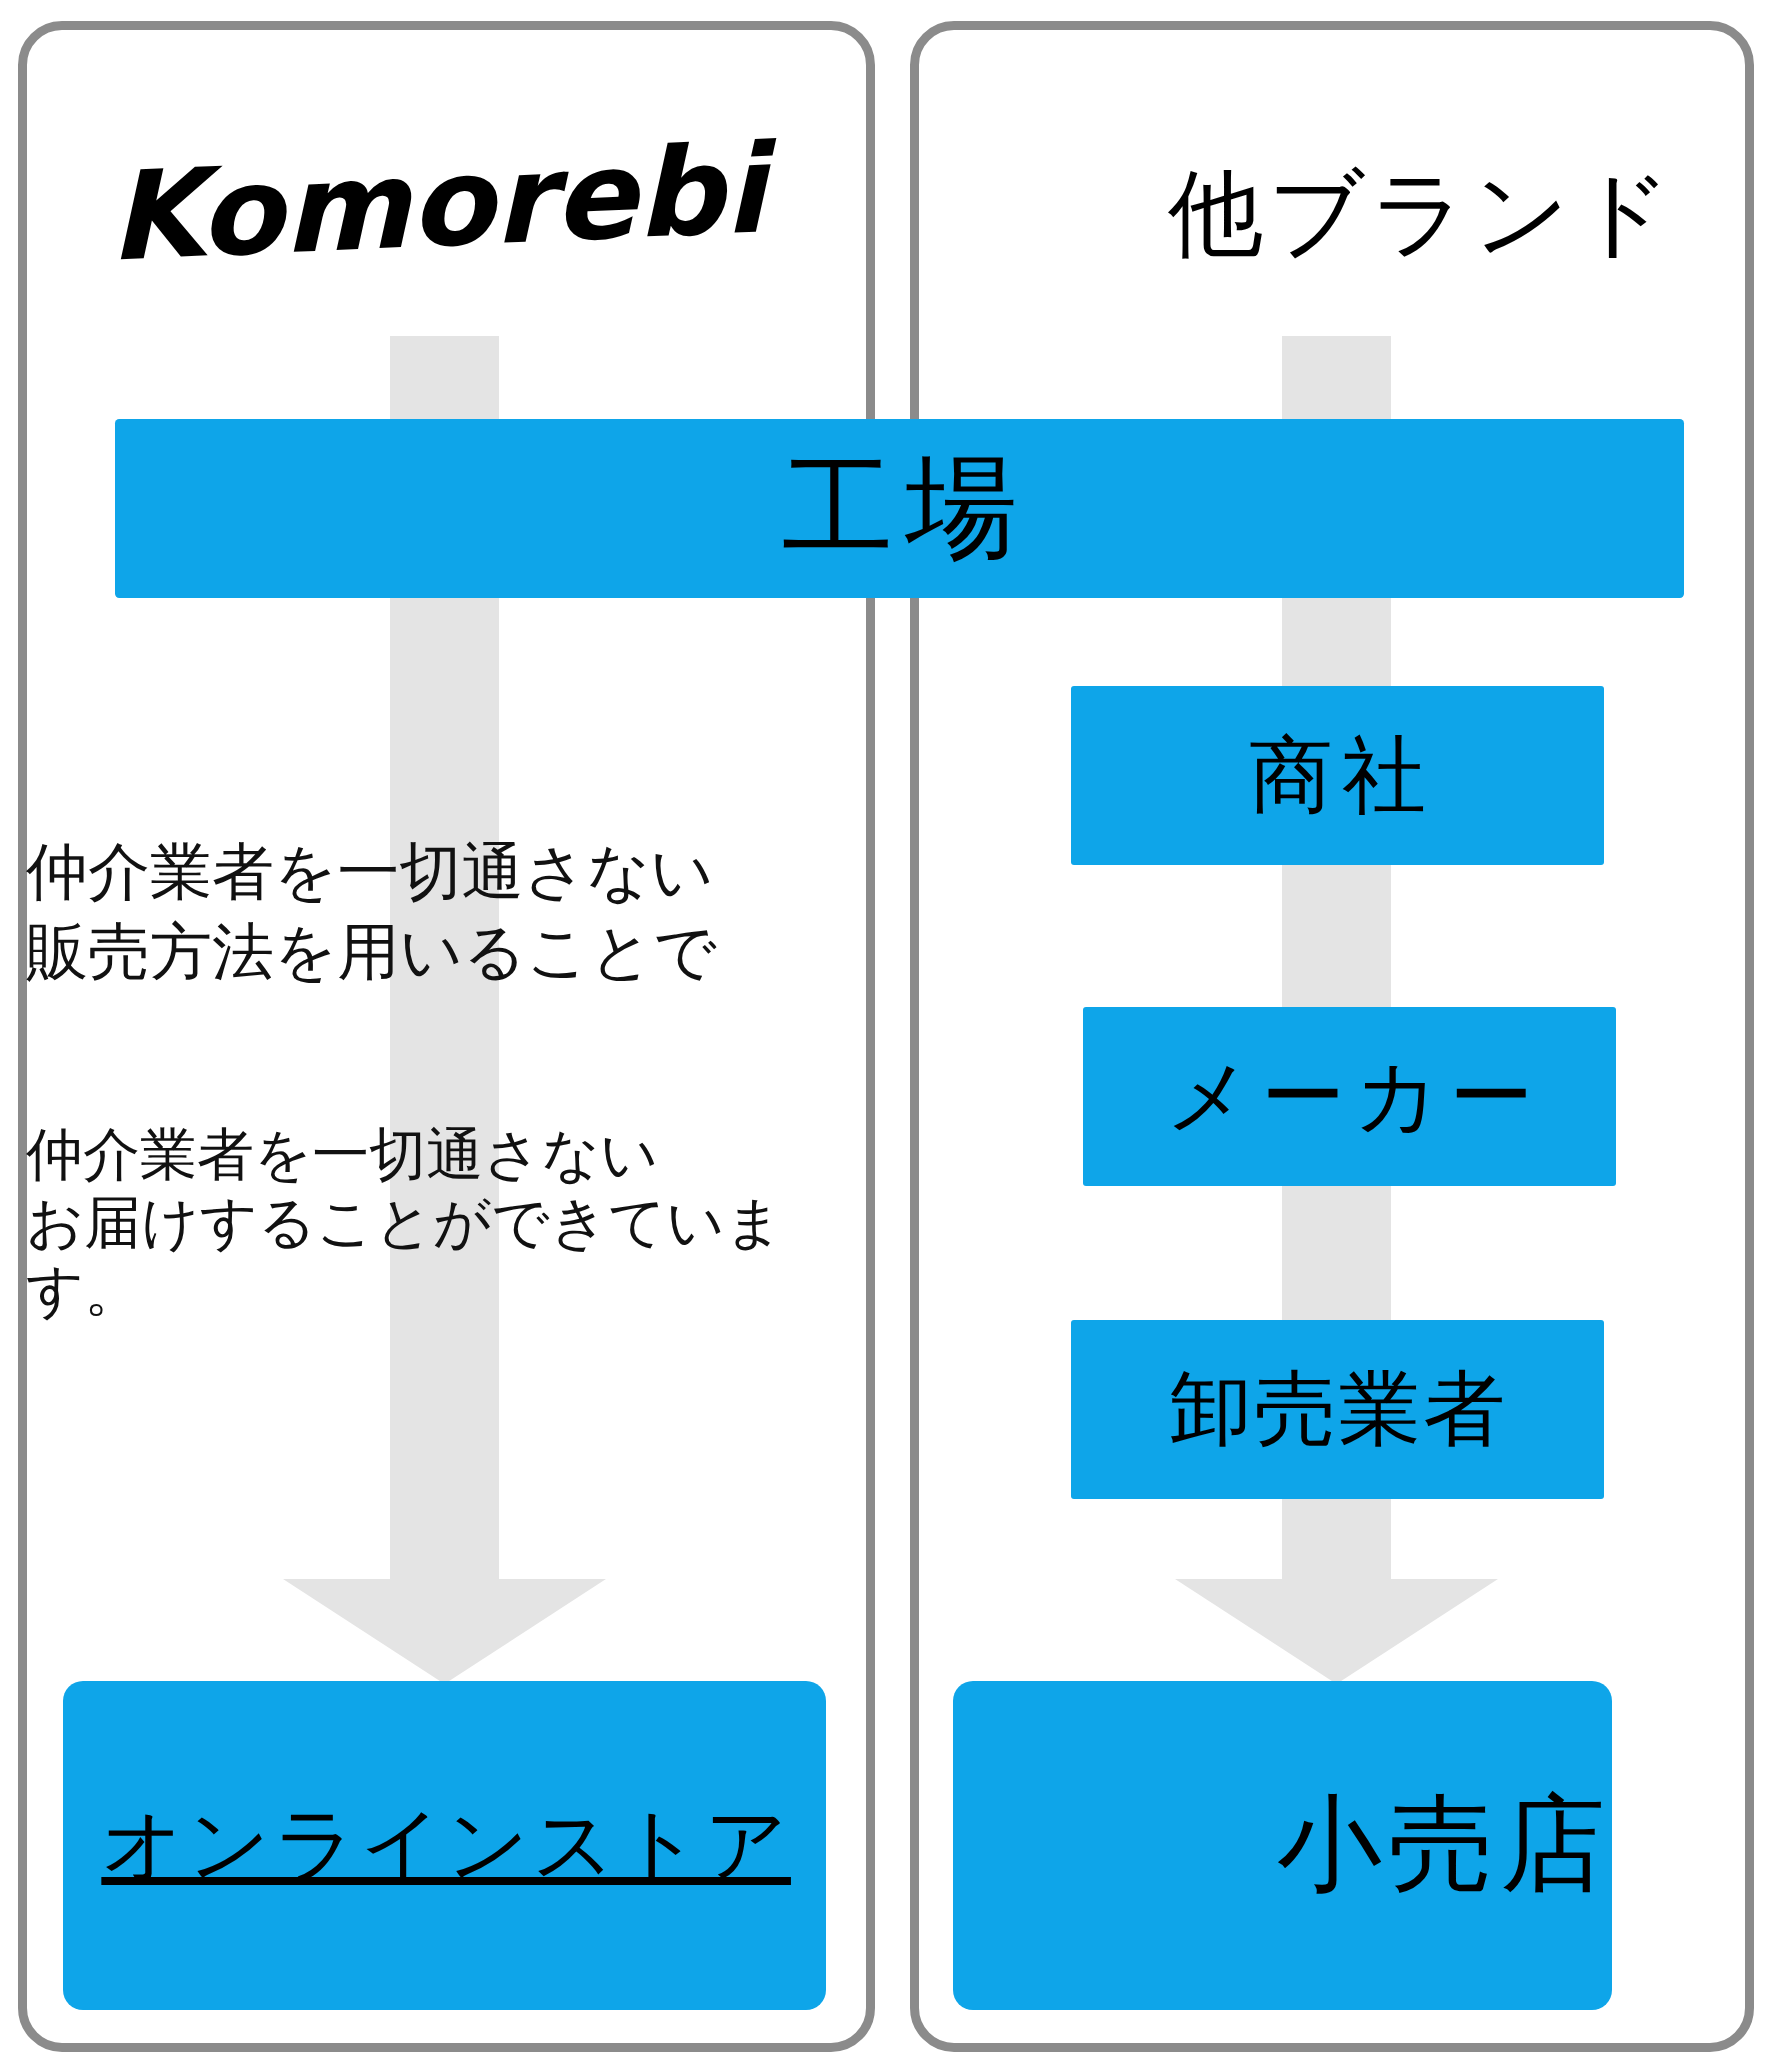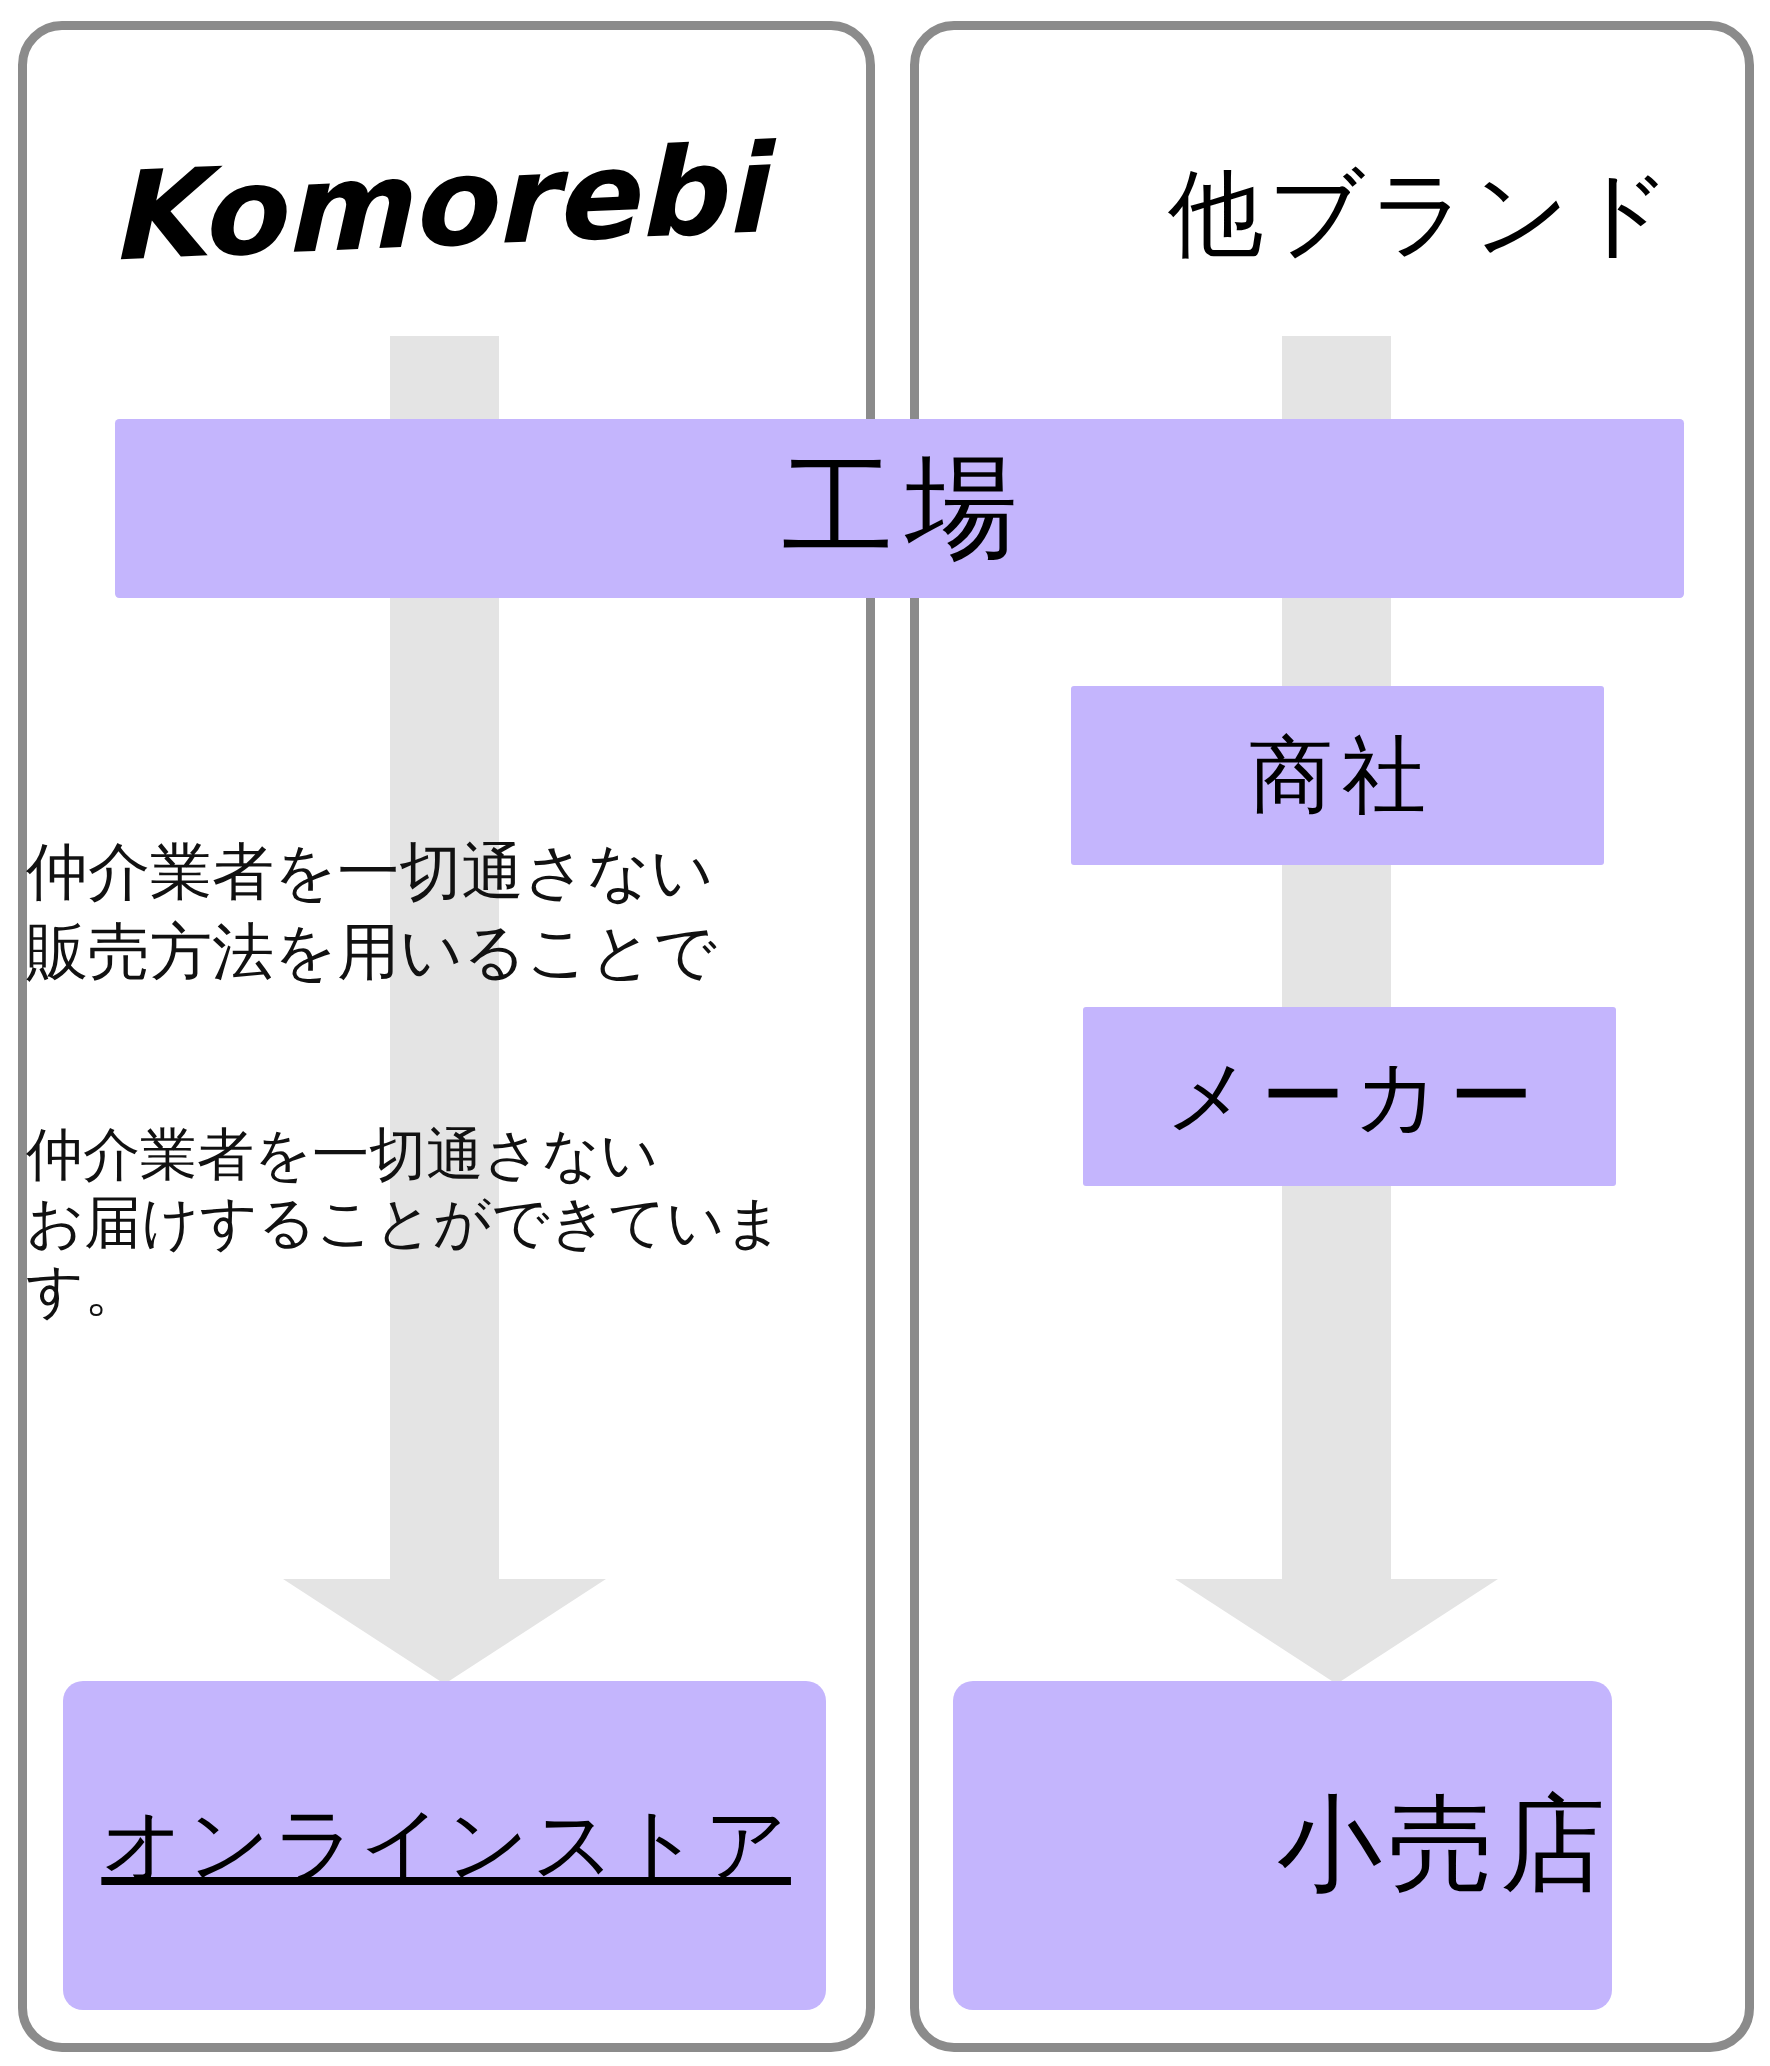--- a/index.html
+++ b/index.html
@@ -44,21 +44,21 @@
     width: 323px;
     height: 105px;
     background: #e4e4e4;
     clip-path: polygon(0 0, 100% 0, 50% 100%);
   }
   #left-arrow-head  { left: 283px;  }
   #right-arrow-head { left: 1175px; }
 
   .cyan-node {
     position: absolute;
-    background: #c4b5fd;
+    background: #0ea5e9;
     display: flex;
     align-items: center;
     justify-content: center;
     color: #000000;
   }
   #factory-band {
     left: 115px; top: 419px;
     width: 1569px; height: 179px;
     border-radius: 4.2px;
     font-size: 112px;
@@ -139,20 +139,23 @@
   <div class="cyan-node" id="factory-band">
     <span>工場</span>
   </div>
 
   <div class="cyan-node step-box" id="step-box-0">
     <span>商社</span>
   </div>
   <div class="cyan-node step-box" id="step-box-1">
     <span>メーカー</span>
   </div>
+  <div class="cyan-node step-box" id="step-box-2">
+    <span>卸売業者</span>
+  </div>
 
   <div class="cyan-node store-box" id="online-store-box">
     <span>オンラインストア</span>
   </div>
   <div class="cyan-node store-box" id="retail-store-box">
     <span>小売店</span>
   </div>
 
   <div id="brand-title">Komorebi</div>
   <div id="other-brand-title">他ブランド</div>

